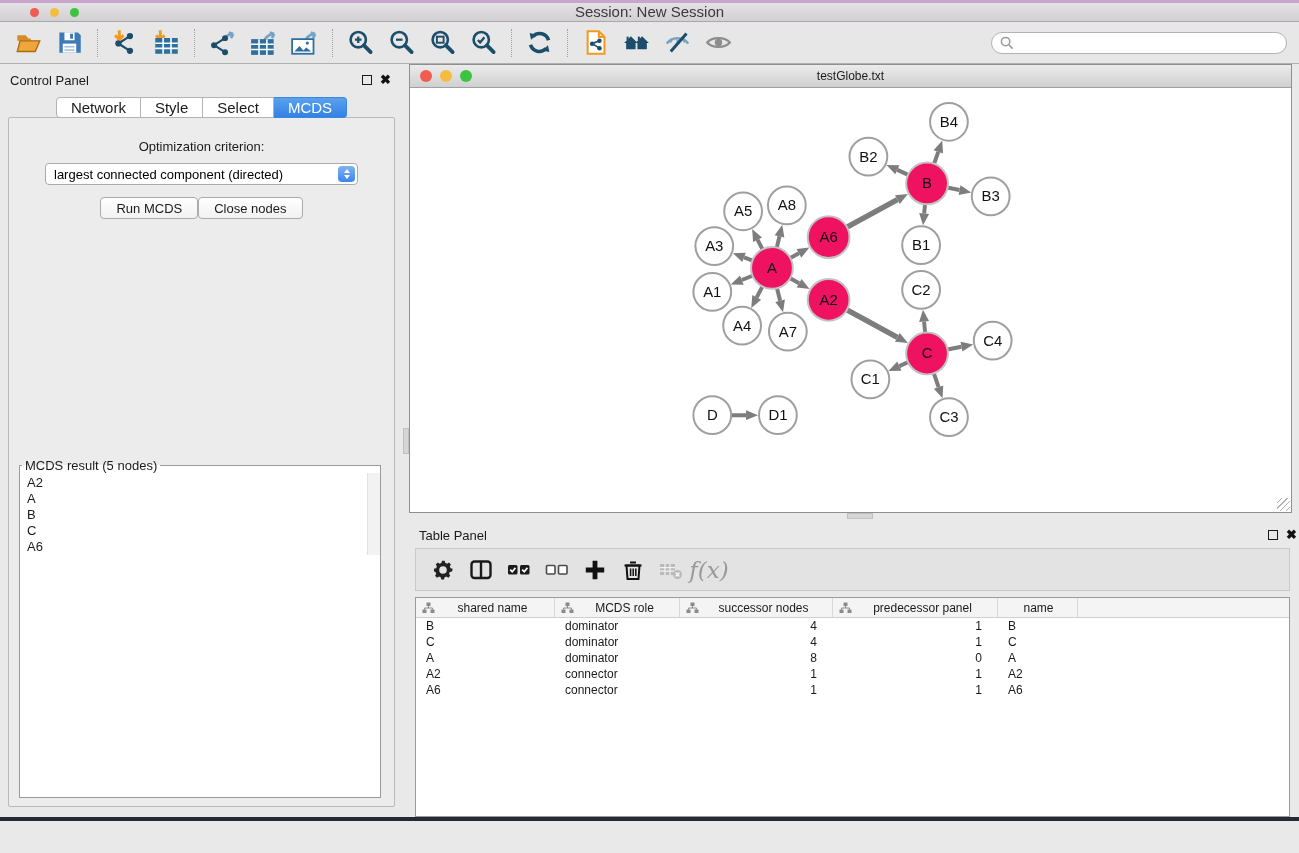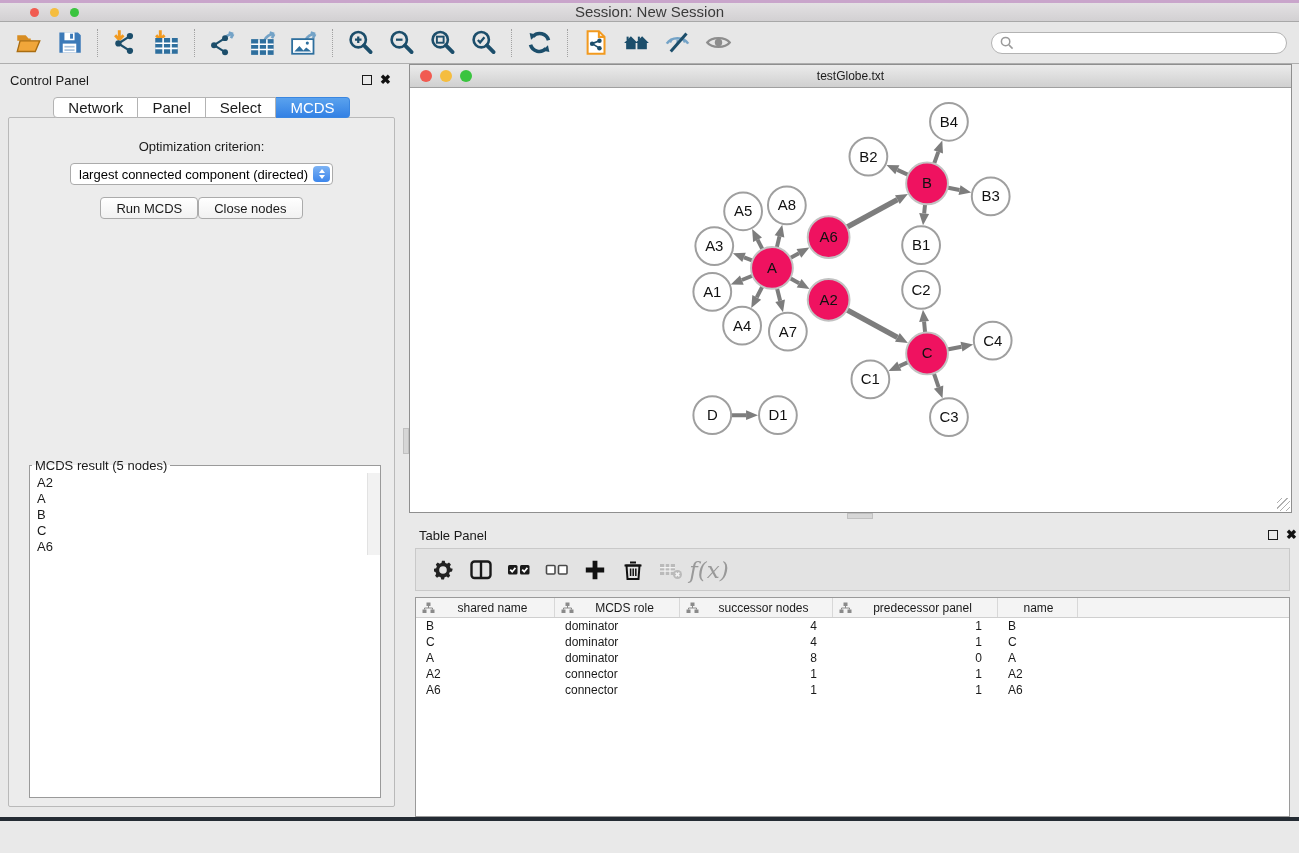--- a/index.html
+++ b/index.html
@@ -35,27 +35,27 @@
   .win-btns { margin-left:auto; display:flex; gap:8px; align-items:center; }
   .float-btn { width:10px; height:10px; border:1.6px solid #1a1a1a; background:transparent; padding:0; }
   .close-btn { border:none; background:transparent; font-size:13px; font-weight:bold; color:#111; padding:0; line-height:12px; }
   .cp-tabs { display:flex; justify-content:center; margin-top:7px; position:relative; z-index:2; }
   .tab { height:21px; line-height:19px; padding:0 14px; font-size:15px; background:#fff; border:1px solid #b3b3b3; border-left:none; color:#1a1a1a; }
   .tab:first-child { border-left:1px solid #b3b3b3; border-radius:4px 0 0 4px; }
   .tab:last-child { border-radius:0 4px 4px 0; }
   .tab.active { background:linear-gradient(#5aa2ee,#3381e4); border-color:#3a86e0; color:#fff; }
   .cp-body { flex:1; margin:-1px 8px 10px; border:1px solid #b9b9b9; border-radius:2px; background:#ececec; display:flex; flex-direction:column; align-items:center; }
   .opt-label { margin-top:21px; font-size:13px; }
-  .combo { margin-top:9px; width:263px; height:22px; background:#fff; border:1px solid #ababab; border-radius:4px; position:relative; font-size:13px; line-height:20px; padding-left:8px; text-align:left; }
+  .combo { margin-top:9px; width:313px; height:22px; background:#fff; border:1px solid #ababab; border-radius:4px; position:relative; font-size:13px; line-height:20px; padding-left:8px; text-align:left; }
   .combo-stepper { position:absolute; right:2px; top:2px; width:17px; height:16px; border-radius:4px; background:linear-gradient(#7db3f4,#3c86ec); display:flex; flex-direction:column; align-items:center; justify-content:center; gap:2px; }
   .chev-up { width:0; height:0; border-left:3.5px solid transparent; border-right:3.5px solid transparent; border-bottom:4px solid #fff; }
   .chev-down { width:0; height:0; border-left:3.5px solid transparent; border-right:3.5px solid transparent; border-top:4px solid #fff; }
   .cp-buttons { margin-top:12px; display:flex; }
   .btn { height:22px; padding:0 15px; font-size:13px; background:linear-gradient(#ffffff,#f1f1f1); border:1px solid #ababab; border-radius:4px; color:#1a1a1a; }
-  .result-fieldset { margin:auto 13px 8px 20px; align-self:stretch; height:340px; border:1px solid #9a9a9a; background:#fff; position:relative; padding:2px 12px 0 0; }
+  .result-fieldset { margin:auto 13px 8px 10px; align-self:stretch; height:340px; border:1px solid #9a9a9a; background:#fff; position:relative; padding:2px 12px 0 0; }
   .result-fieldset legend { font-size:13px; padding:0 3px; margin-left:2px; background:transparent; }
   .scroll-track { position:absolute; top:0; right:0; bottom:0; width:13px; background:#f2f2f2; border-left:1px solid #e2e2e2; }
   .result-item { font-size:13px; line-height:16px; padding-left:7px; }
   
   .right-col { flex:1; display:flex; flex-direction:column; min-width:0; }
   .network-window { height:449px; margin-right:7px; border:1px solid #8f8f8f; background:#fff; display:flex; flex-direction:column; }
   .nw-titlebar { height:23px; background:linear-gradient(#ebebeb,#d0d0d0); border-bottom:1px solid #a0a0a0; position:relative; display:flex; align-items:center; justify-content:center; font-size:12px; color:#1c1c1c; }
   .nw-lights { position:absolute; left:10px; display:flex; gap:8px; }
   .nw-light { width:12px; height:12px; border-radius:50%; }
   .nw-canvas { flex:1; position:relative; background:#fff; }
@@ -265,21 +265,21 @@
     <div class="control-panel">
       <div class="cp-header">
         <span class="panel-title">Control Panel</span>
         <span class="win-btns">
           <button class="float-btn"></button>
           <button class="close-btn">✖</button>
         </span>
       </div>
       <div class="cp-tabs" id="cp-tabs">
           <button class="tab">Network</button>
-          <button class="tab">Panel</button>
+          <button class="tab">Style</button>
           <button class="tab">Select</button>
           <button class="tab active">MCDS</button>
         </div>
       <div class="cp-body">
         <div class="opt-label">Optimization criterion:</div>
         <button class="combo">
           <span>largest connected component (directed)</span>
           <span class="combo-stepper">
             <span class="chev-up"></span>
               <span class="chev-down"></span>

